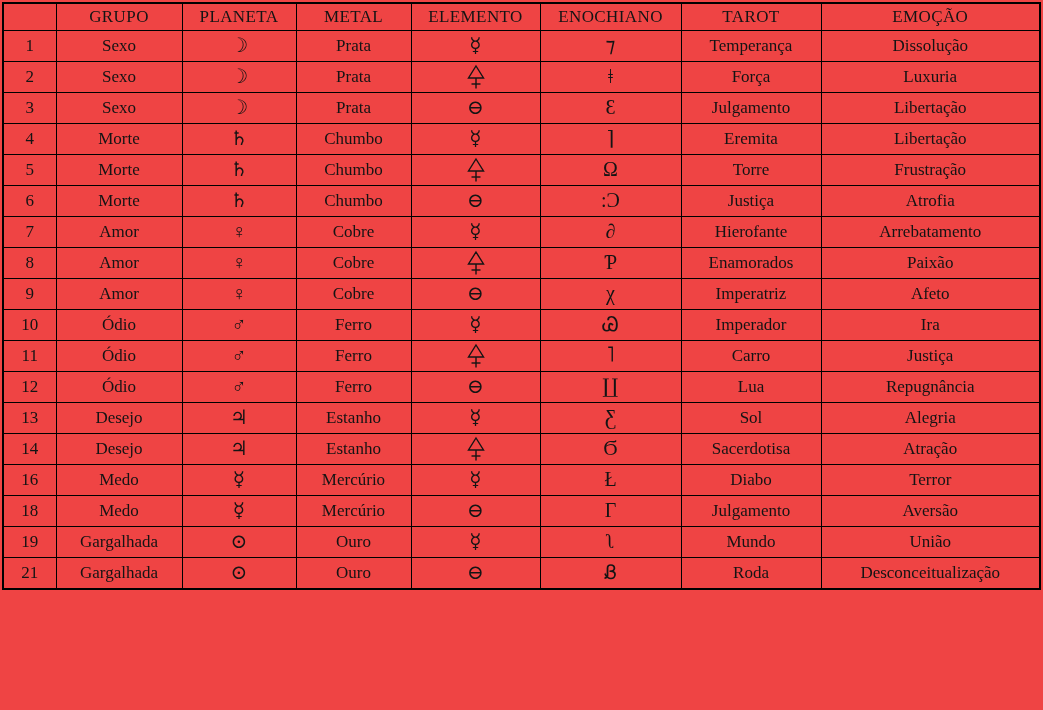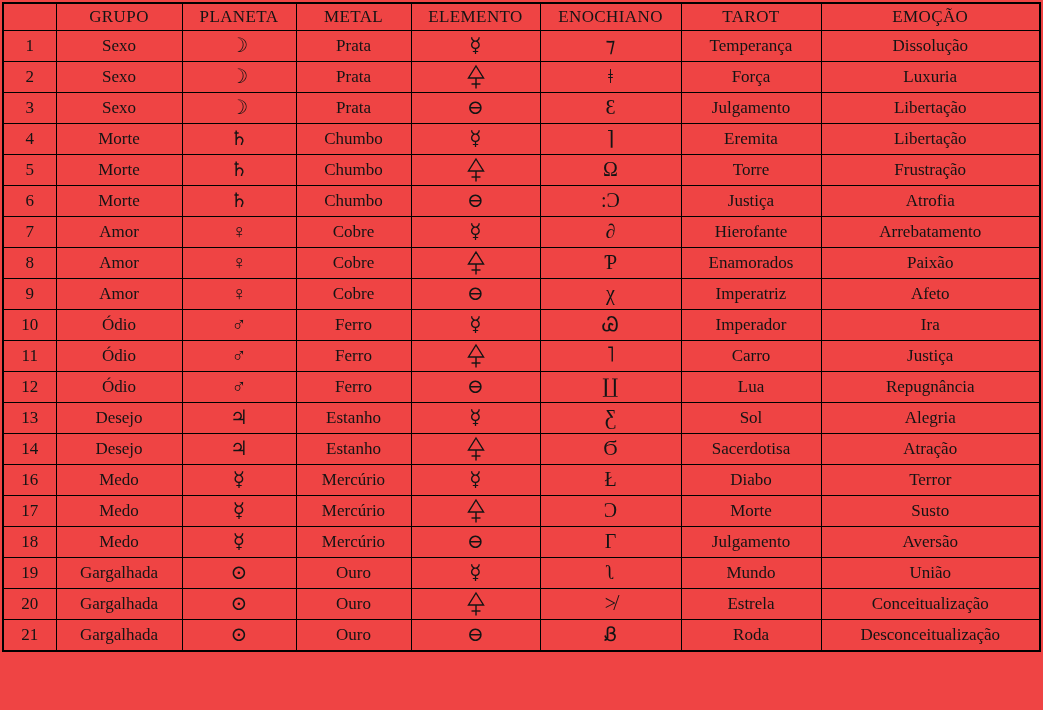--- a/index.html
+++ b/index.html
@@ -226,66 +226,38 @@
           <td>16</td>
           <td>Medo</td>
           <td><span class="sym-planet">☿</span></td>
           <td>Mercúrio</td>
           <td><span class="sym-element">☿</span></td>
           <td><span class="sym-enoch">Ł</span></td>
           <td>Diabo</td>
           <td>Terror</td>
         </tr>
         <tr>
-          <td>17</td>
-          <td>Medo</td>
-          <td><span class="sym-planet">☿</span></td>
-          <td>Mercúrio</td>
-          <td><svg width="20" height="26" viewBox="0 0 20 26" class="sulfur-svg">
-              <path d="M10 2 L17.5 14 H2.5 Z" fill="none" stroke="#141414" stroke-width="1.4"></path>
-              <line x1="10" y1="14" x2="10" y2="24.5" stroke="#141414" stroke-width="1.4"></line>
-              <line x1="5.5" y1="20" x2="14.5" y2="20" stroke="#141414" stroke-width="1.4"></line>
-            </svg></td>
-          <td><span class="sym-enoch">Ɔ</span></td>
-          <td>Morte</td>
-          <td>Susto</td>
-        </tr>
-        <tr>
           <td>18</td>
           <td>Medo</td>
           <td><span class="sym-planet">☿</span></td>
           <td>Mercúrio</td>
           <td><span class="sym-element">⊖</span></td>
           <td><span class="sym-enoch">Γ</span></td>
           <td>Julgamento</td>
           <td>Aversão</td>
         </tr>
         <tr>
           <td>19</td>
           <td>Gargalhada</td>
           <td><span class="sym-planet">⊙</span></td>
           <td>Ouro</td>
           <td><span class="sym-element">☿</span></td>
           <td><span class="sym-enoch">ʅ</span></td>
           <td>Mundo</td>
           <td>União</td>
-        </tr>
-        <tr>
-          <td>20</td>
-          <td>Gargalhada</td>
-          <td><span class="sym-planet">⊙</span></td>
-          <td>Ouro</td>
-          <td><svg width="20" height="26" viewBox="0 0 20 26" class="sulfur-svg">
-              <path d="M10 2 L17.5 14 H2.5 Z" fill="none" stroke="#141414" stroke-width="1.4"></path>
-              <line x1="10" y1="14" x2="10" y2="24.5" stroke="#141414" stroke-width="1.4"></line>
-              <line x1="5.5" y1="20" x2="14.5" y2="20" stroke="#141414" stroke-width="1.4"></line>
-            </svg></td>
-          <td><span class="sym-enoch">≯</span></td>
-          <td>Estrela</td>
-          <td>Conceitualização</td>
         </tr>
         <tr>
           <td>21</td>
           <td>Gargalhada</td>
           <td><span class="sym-planet">⊙</span></td>
           <td>Ouro</td>
           <td><span class="sym-element">⊖</span></td>
           <td><span class="sym-enoch">Ᏸ</span></td>
           <td>Roda</td>
           <td>Desconceitualização</td>

